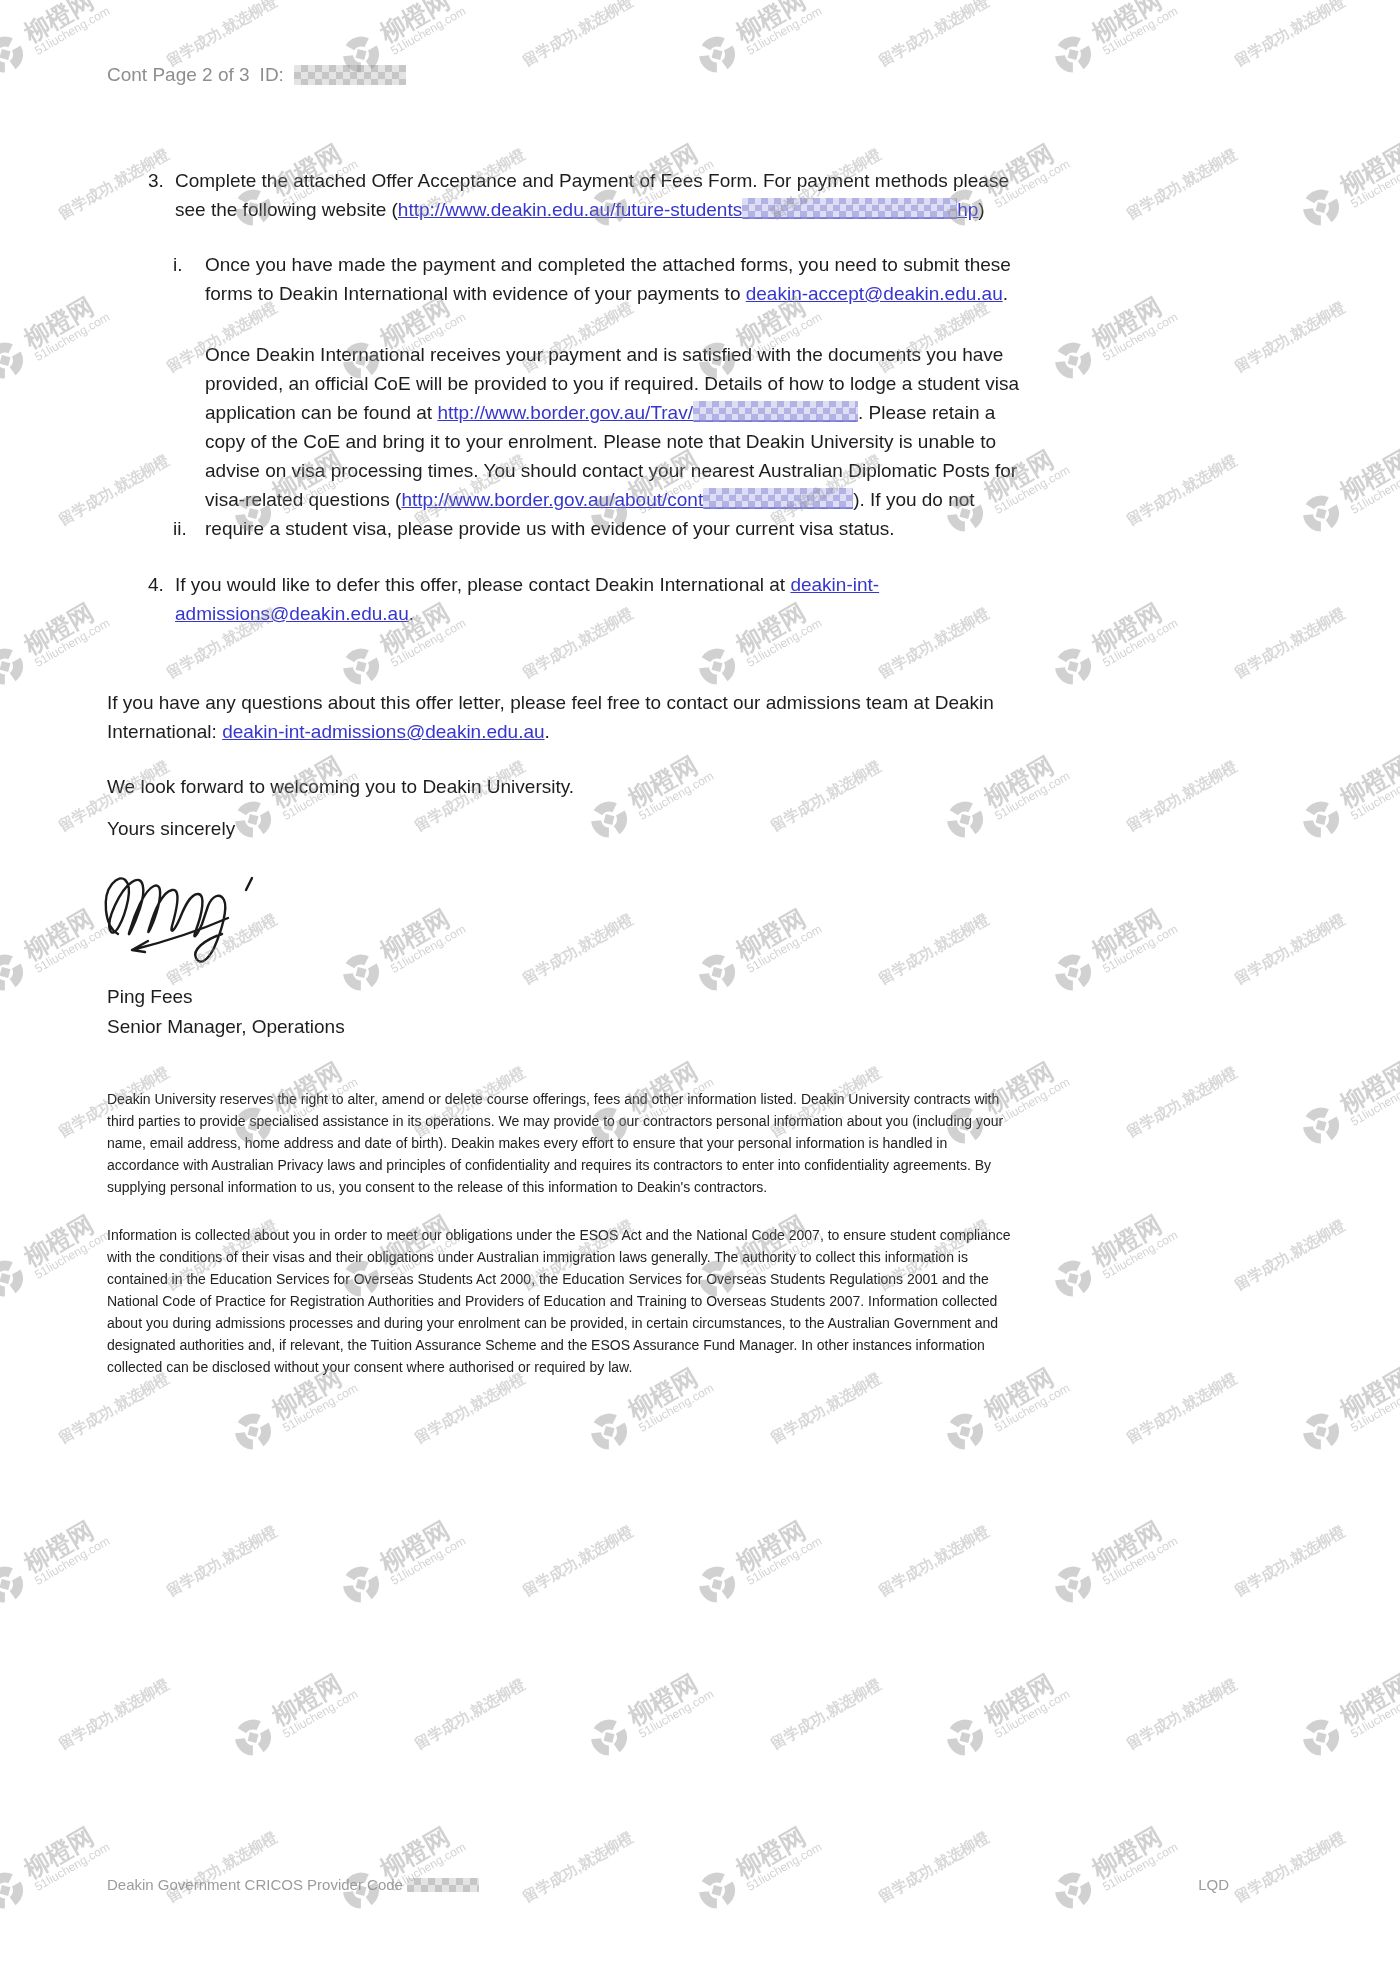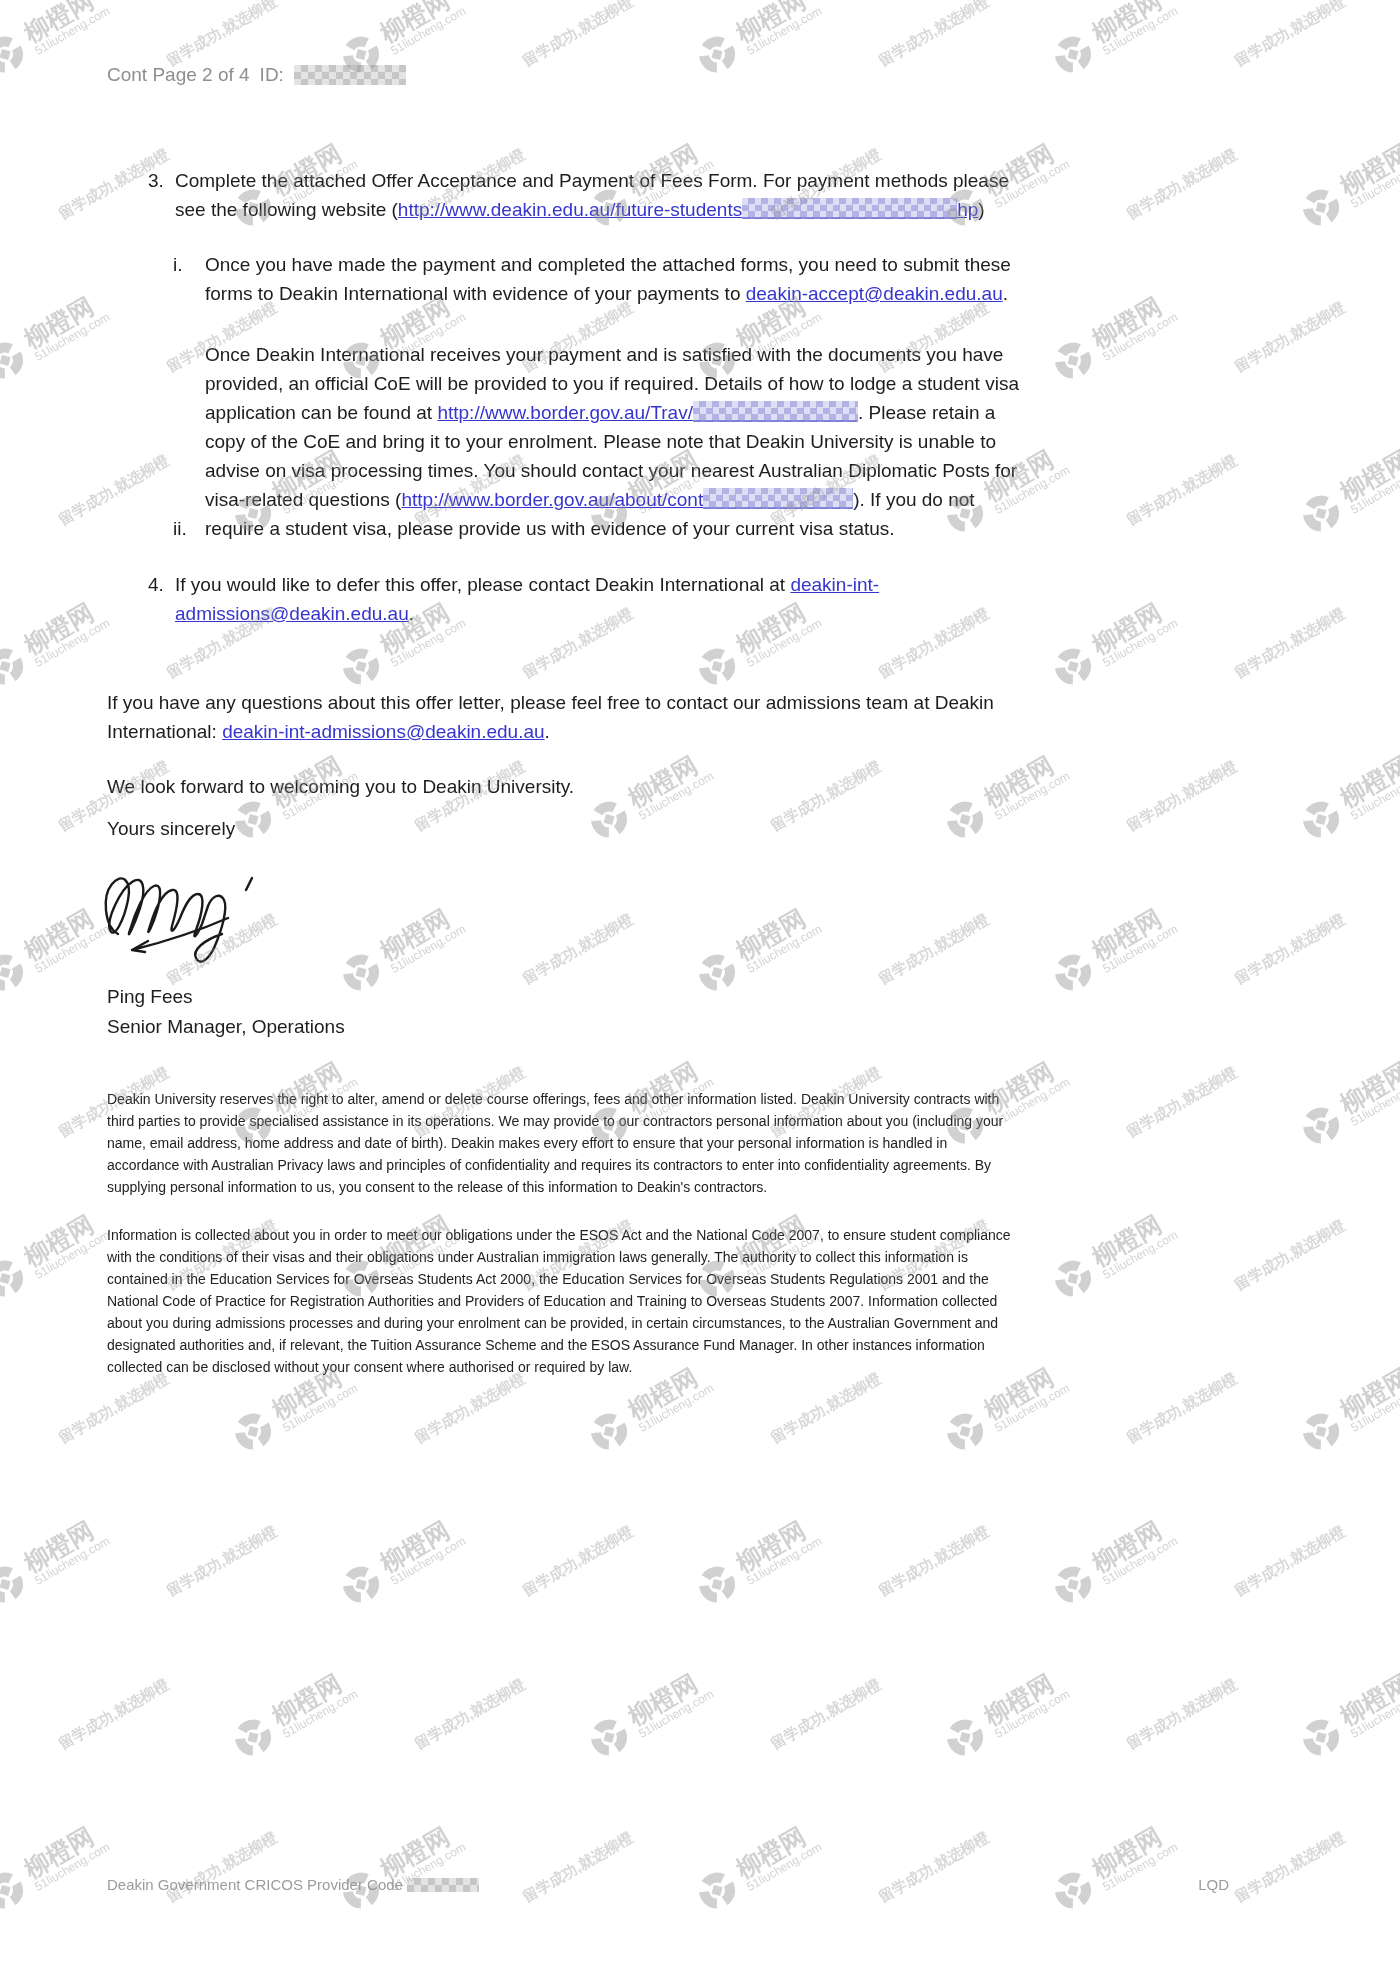--- a/index.html
+++ b/index.html
@@ -45,21 +45,21 @@
   .wm-slogan{font-size:15px;font-weight:bold;white-space:nowrap;}
   .content{position:relative;z-index:2;}
 </style>
 </head>
 <body>
 
 <div class="page">
   <div class="content">
 
     <div class="abs hdr">
-      <span>Cont Page 2 of 4</span>
+      <span>Cont Page 2 of 3</span>
       <span>ID:</span>
       <span class="mosaic gray id-mosaic"></span>
     </div>
 
     <div class="abs bodytext numrow" style="top:166px;left:148px;width:872px;">
       <span class="marker">3.</span>
       <span class="body"><span>Complete the attached Offer Acceptance and Payment of Fees Form. For payment methods please see the following website (</span><a class="link">http://www.deakin.edu.au/future-students</a><span class="mosaic blue m-url1"></span><span class="linktail">hp</span><span>)</span></span>
     </div>
 
     <div class="abs bodytext subrow numrow" style="top:250px;left:173px;width:847px;">

